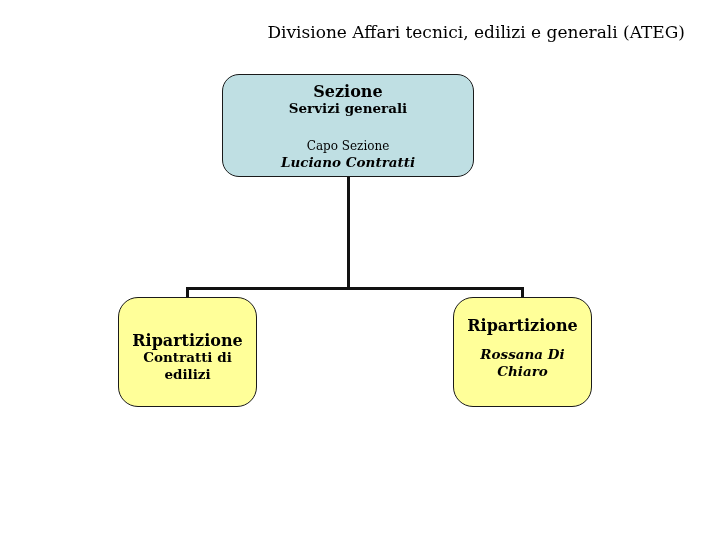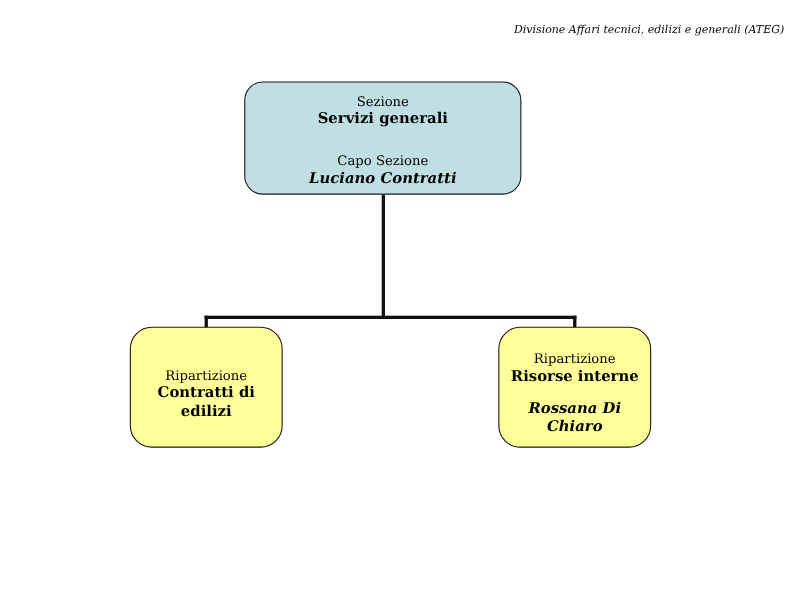--- a/index.html
+++ b/index.html
@@ -14,23 +14,22 @@
     background: #ffffff;
     overflow: hidden;
     font-family: "DejaVu Serif", "Liberation Serif", serif;
     color: #000000;
   }
 
   
   .slide-header {
     position: absolute;
     top: 22px;
-    right: 7px;
-    font-size: 10px;
-    font-style: italic;
+    right: 35px;
+    font-size: 17px;
     letter-spacing: 0px;
     white-space: nowrap;
   }
 
   
   .org-box {
     position: absolute;
     box-sizing: border-box;
     border: 1.5px solid #1a1a1a;
     text-align: center;
@@ -60,22 +59,23 @@
     left: 453px;
     top: 297px;
     width: 139px;
     height: 110px;
     border-radius: 20px;
     background: #ffff99;
     padding-top: 20px;
   }
 
   .role-label {
-    font-size: 12px;
+    font-size: 16px;
     line-height: 16px;
+    font-weight: bold;
   }
   .unit-name {
     font-size: 13.5px;
     line-height: 17px;
     font-weight: bold;
   }
   .head-label {
     font-size: 12px;
     line-height: 15px;
   }
@@ -118,18 +118,17 @@
   <div class="line line-stub-left"></div>
   <div class="line line-stub-right"></div>
 
   <div class="org-box box-child-left">
     <div class="role-label">Ripartizione</div>
     <div class="unit-name">Contratti di edilizi</div>
   </div>
 
   <div class="org-box box-child-right">
     <div class="role-label">Ripartizione</div>
-    <div class="unit-name">Risorse interne</div>
     <div class="gap-sm"></div>
     <div class="head-name">Rossana Di Chiaro</div>
   </div>
 
 </div>
 
 </body></html>

